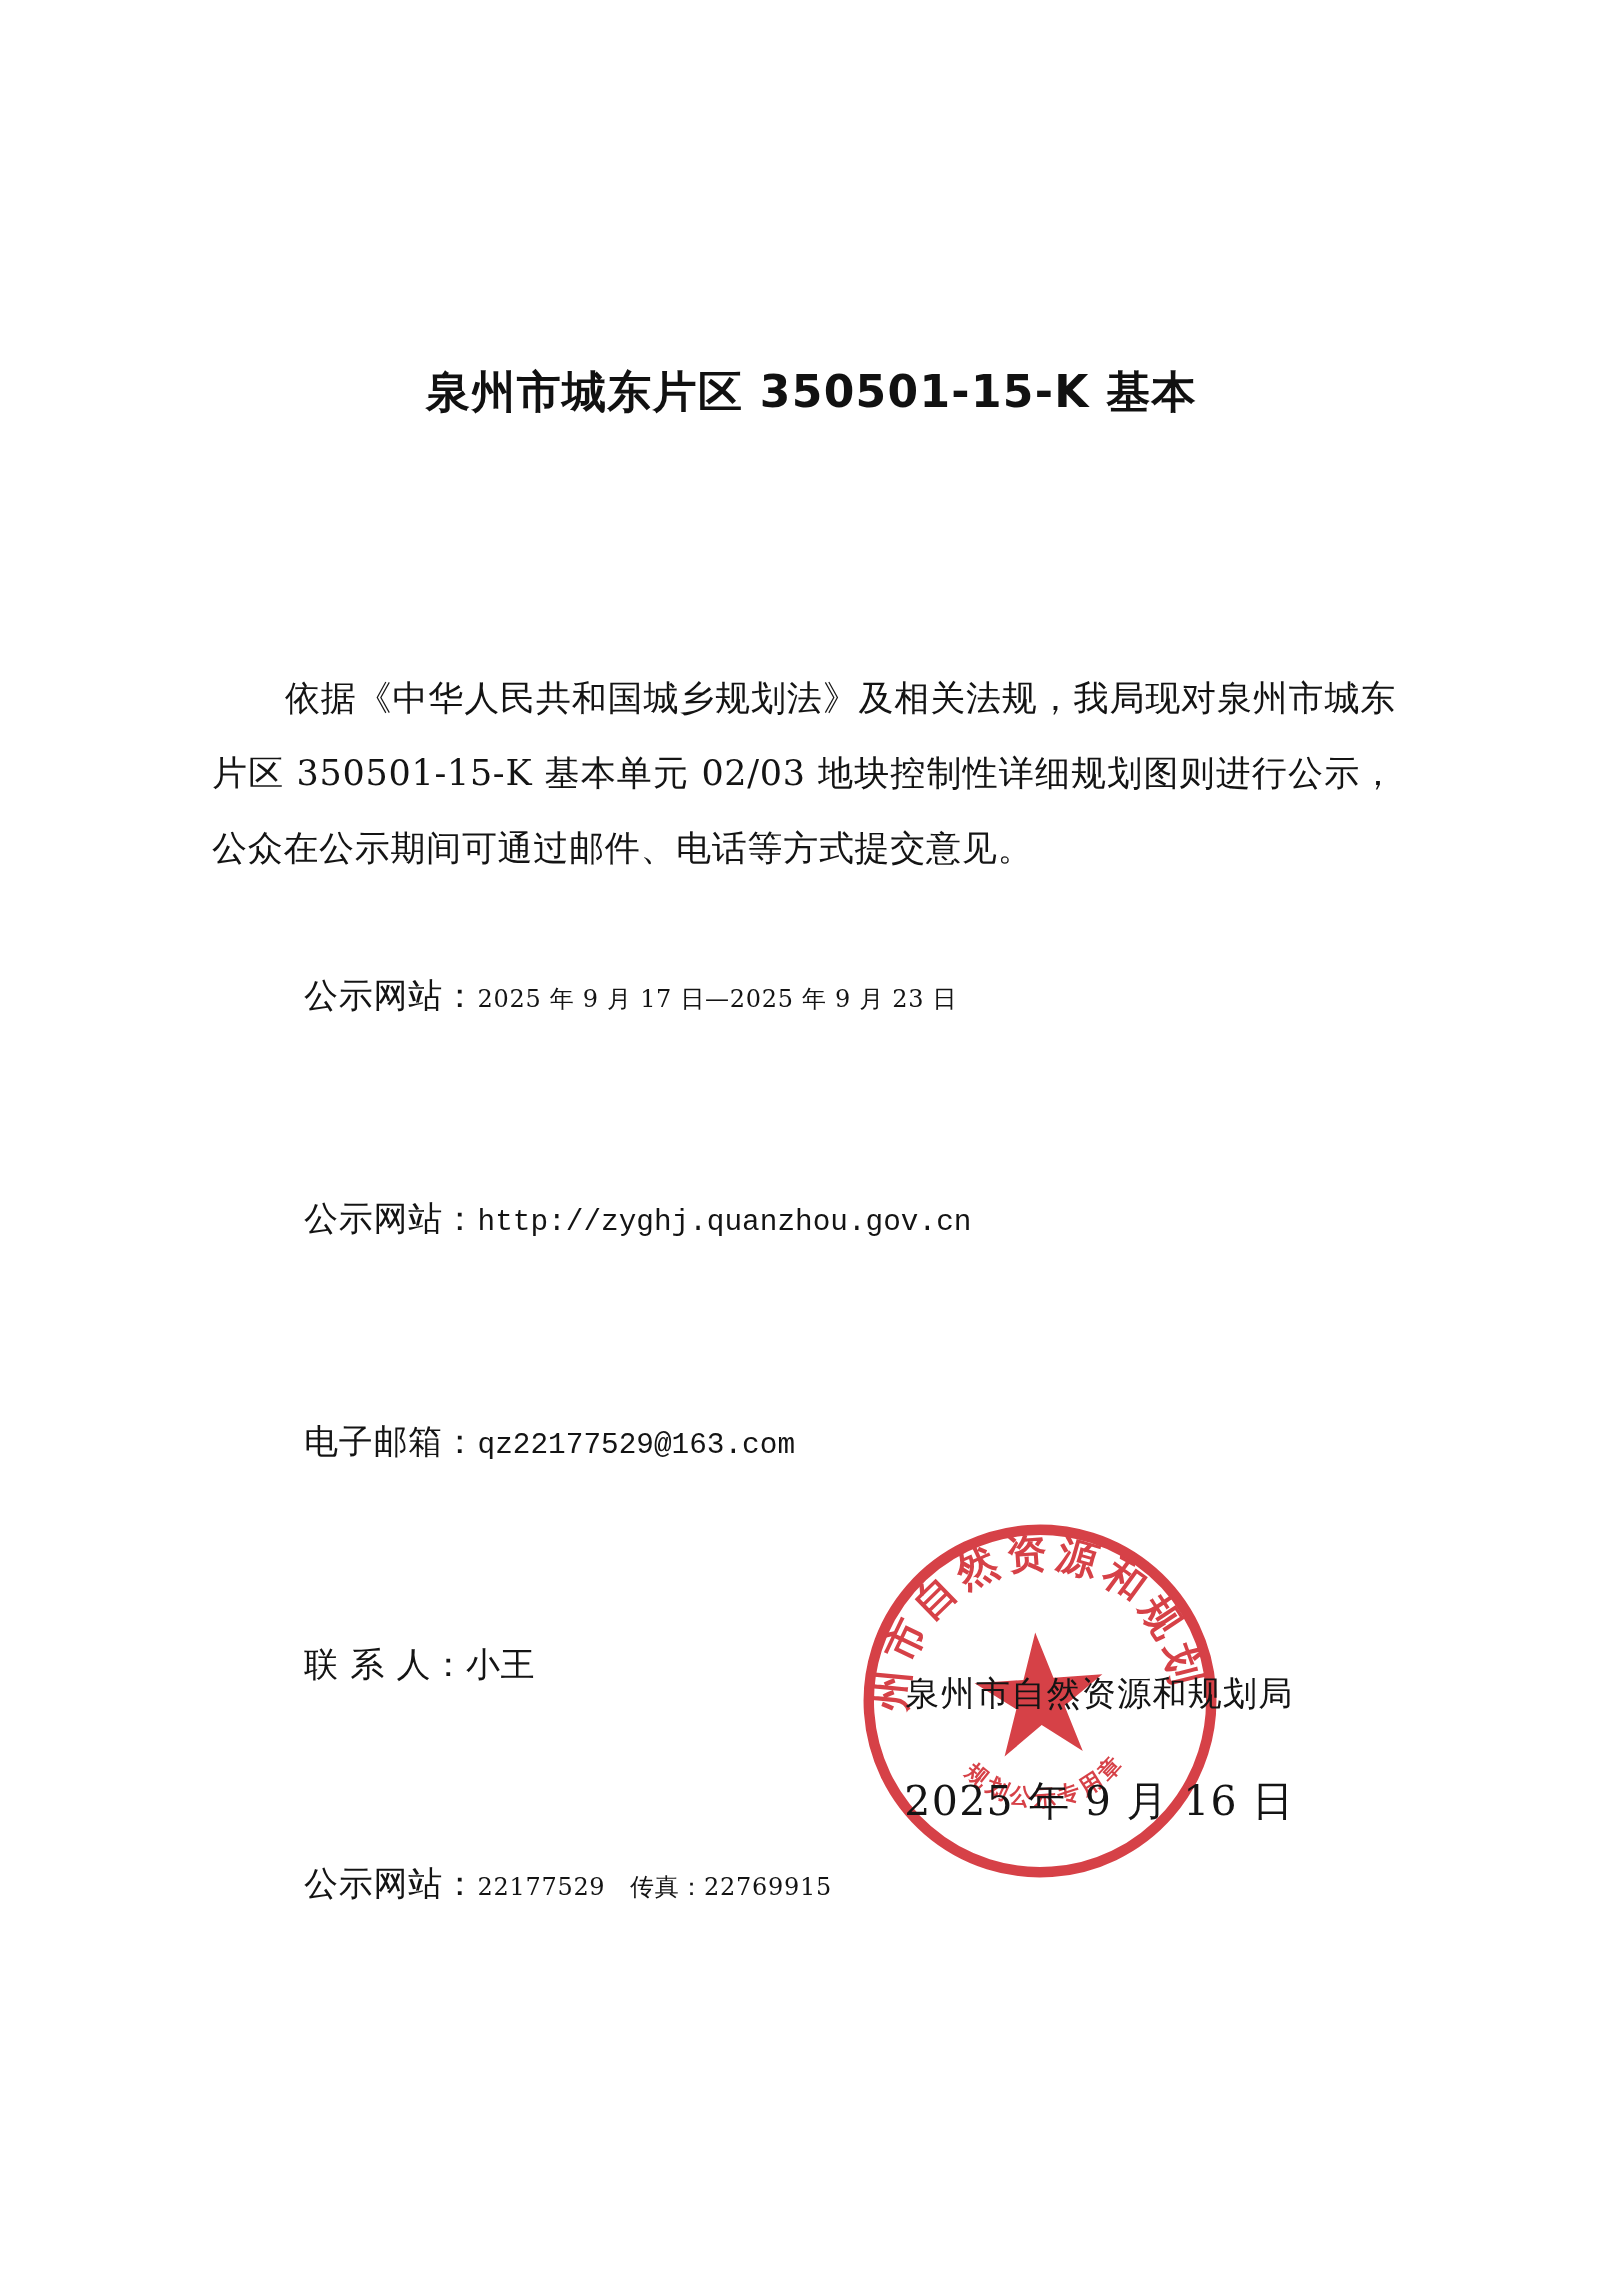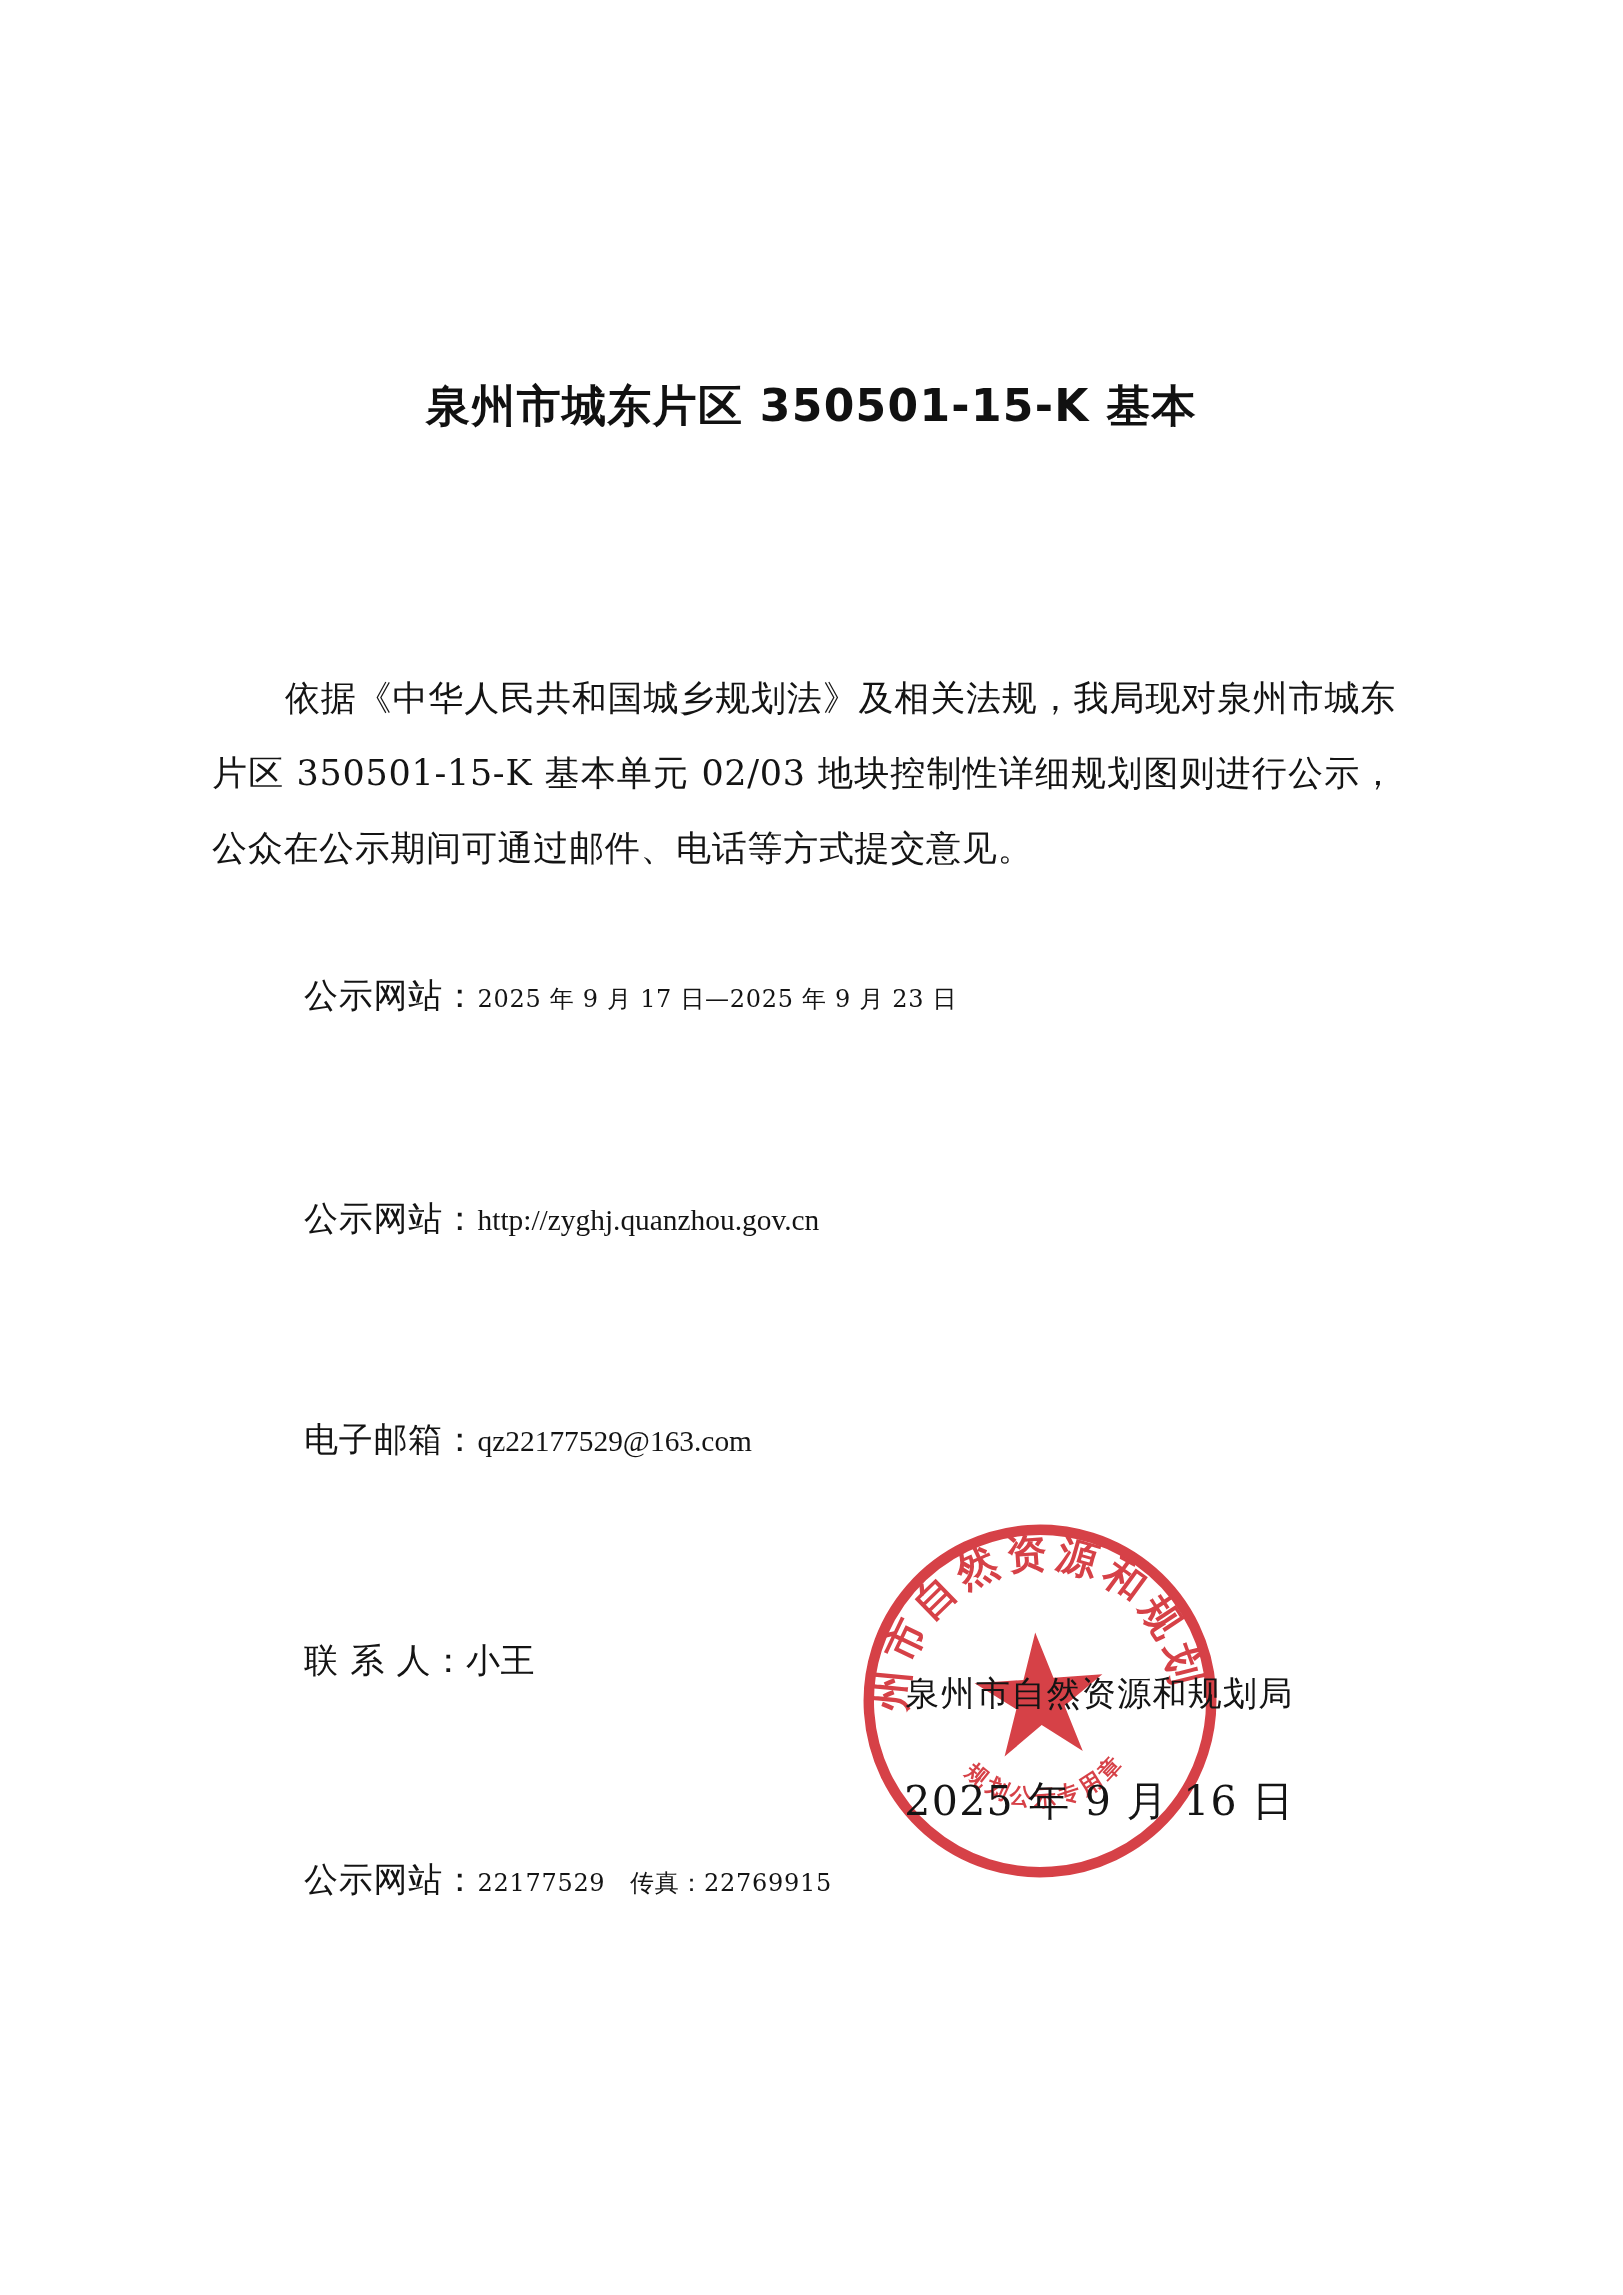--- a/index.html
+++ b/index.html
@@ -15,21 +15,21 @@
     margin: 0 auto;
     overflow: hidden;
     font-family: "DejaVu Serif", "Liberation Serif", serif;
     color: #141414;
   }
 
   
   .title-block {
     position: absolute;
     left: 0;
-    top: 357px;
+    top: 343px;
     width: 1623px;
     text-align: center;
   }
   .title-line {
     font-family: "DejaVu Sans", "Liberation Sans", sans-serif;
     font-weight: bold;
     font-size: 44px;
     line-height: 98px;
     letter-spacing: 1.3px;
     color: #111111;
@@ -57,21 +57,21 @@
     padding: 0;
     list-style: none;
   }
   .info-row {
     font-size: 34px;
     line-height: 73px;
     letter-spacing: 0.7px;
     white-space: pre;
   }
   .info-row .mono {
-    font-family: Liberation Serif, serif;
+    font-family: Liberation Mono, monospace;
     font-size: 29.4px;
     letter-spacing: 0px;
   }
   .info-row .num {
     font-family: "DejaVu Serif", "Liberation Serif", serif;
     font-size: 24px;
   }
 
   
   .sign-block {

